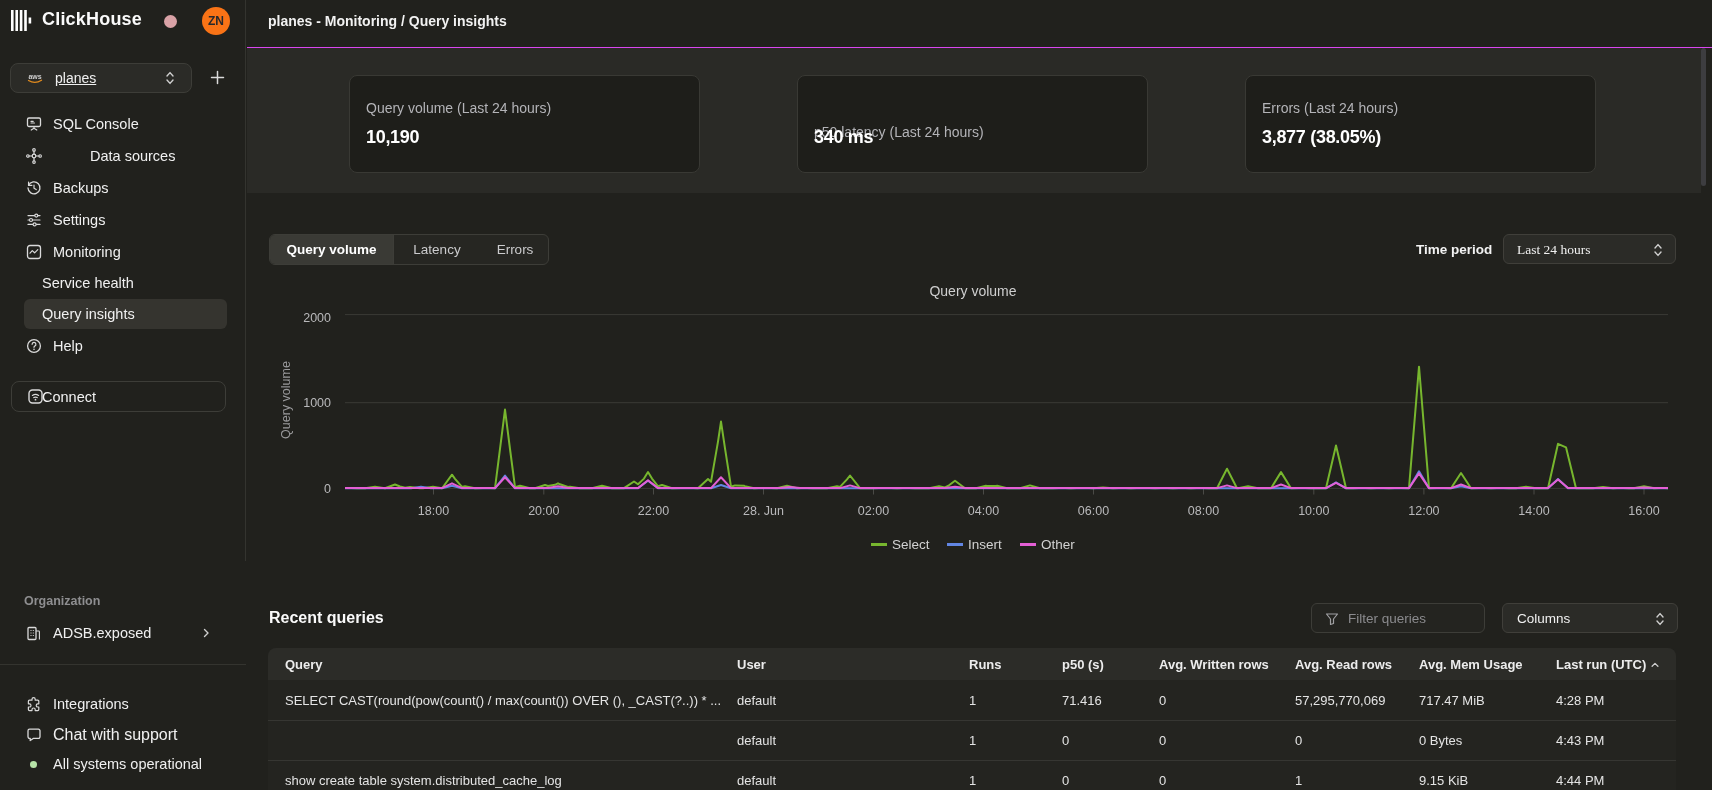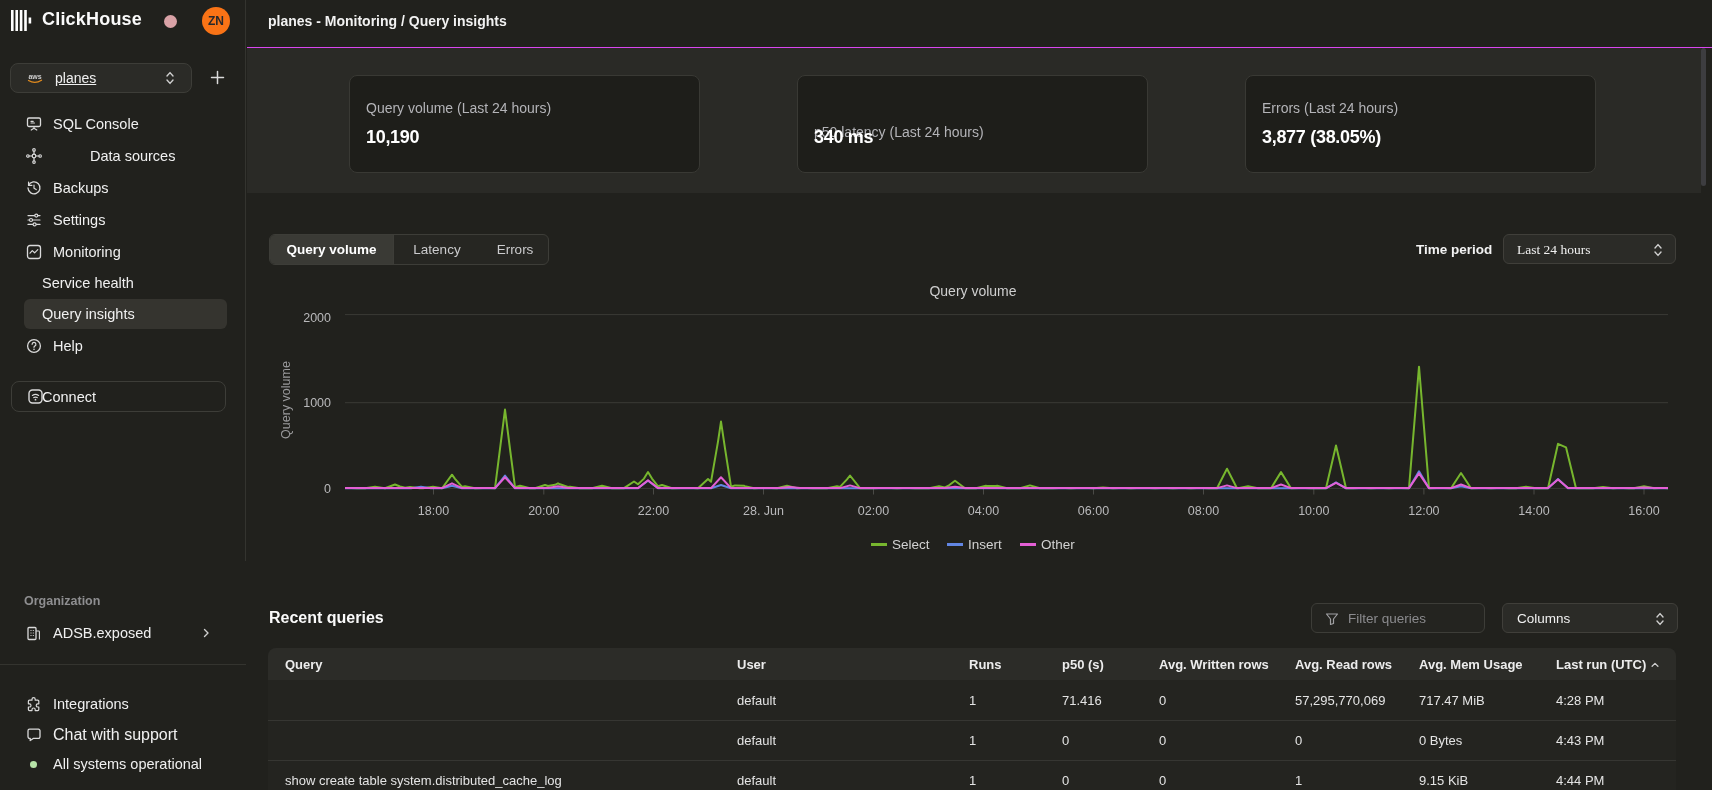--- a/index.html
+++ b/index.html
@@ -212,20 +212,21 @@
 <div class="abs" style="left:469px;top:9px;font-size:13px;font-weight:700;color:#ececec;white-space:nowrap;">User</div>
 <div class="abs" style="left:701px;top:9px;font-size:13px;font-weight:700;color:#ececec;white-space:nowrap;">Runs</div>
 <div class="abs" style="left:794px;top:9px;font-size:13px;font-weight:700;color:#ececec;white-space:nowrap;">p50 (s)</div>
 <div class="abs" style="left:891px;top:9px;font-size:13px;font-weight:700;color:#ececec;white-space:nowrap;">Avg. Written rows</div>
 <div class="abs" style="left:1027px;top:9px;font-size:13px;font-weight:700;color:#ececec;white-space:nowrap;">Avg. Read rows</div>
 <div class="abs" style="left:1151px;top:9px;font-size:13px;font-weight:700;color:#ececec;white-space:nowrap;">Avg. Mem Usage</div>
 <div class="abs" style="left:1288px;top:9px;font-size:13px;font-weight:700;color:#ececec;white-space:nowrap;">Last run (UTC)</div>
 <svg class="abs" style="left:1382px;top:12px;" width="10" height="10" viewBox="0 0 12 12">
       <path d="M2.5 7.5 L6 4 L9.5 7.5" stroke="#cfcfcf" stroke-width="1.5" fill="none" stroke-linecap="round" stroke-linejoin="round"></path>
     </svg>
+<div class="abs" style="left:17px;top:45px;font-size:13px;color:#e4e4e4;white-space:nowrap;">SELECT CAST(round(pow(count() / max(count()) OVER (), _CAST(?..)) * ...</div>
 <div class="abs" style="left:469px;top:45px;font-size:13px;color:#e4e4e4;white-space:nowrap;">default</div>
 <div class="abs" style="left:701px;top:45px;font-size:13px;color:#e4e4e4;white-space:nowrap;">1</div>
 <div class="abs" style="left:794px;top:45px;font-size:13px;color:#e4e4e4;white-space:nowrap;">71.416</div>
 <div class="abs" style="left:891px;top:45px;font-size:13px;color:#e4e4e4;white-space:nowrap;">0</div>
 <div class="abs" style="left:1027px;top:45px;font-size:13px;color:#e4e4e4;white-space:nowrap;">57,295,770,069</div>
 <div class="abs" style="left:1151px;top:45px;font-size:13px;color:#e4e4e4;white-space:nowrap;">717.47 MiB</div>
 <div class="abs" style="left:1288px;top:45px;font-size:13px;color:#e4e4e4;white-space:nowrap;">4:28 PM</div>
 <div class="abs" style="left:0;top:72px;width:1408px;height:1px;background:#363632;"></div>
 <div class="abs" style="left:469px;top:85px;font-size:13px;color:#e4e4e4;white-space:nowrap;">default</div>
 <div class="abs" style="left:701px;top:85px;font-size:13px;color:#e4e4e4;white-space:nowrap;">1</div>

